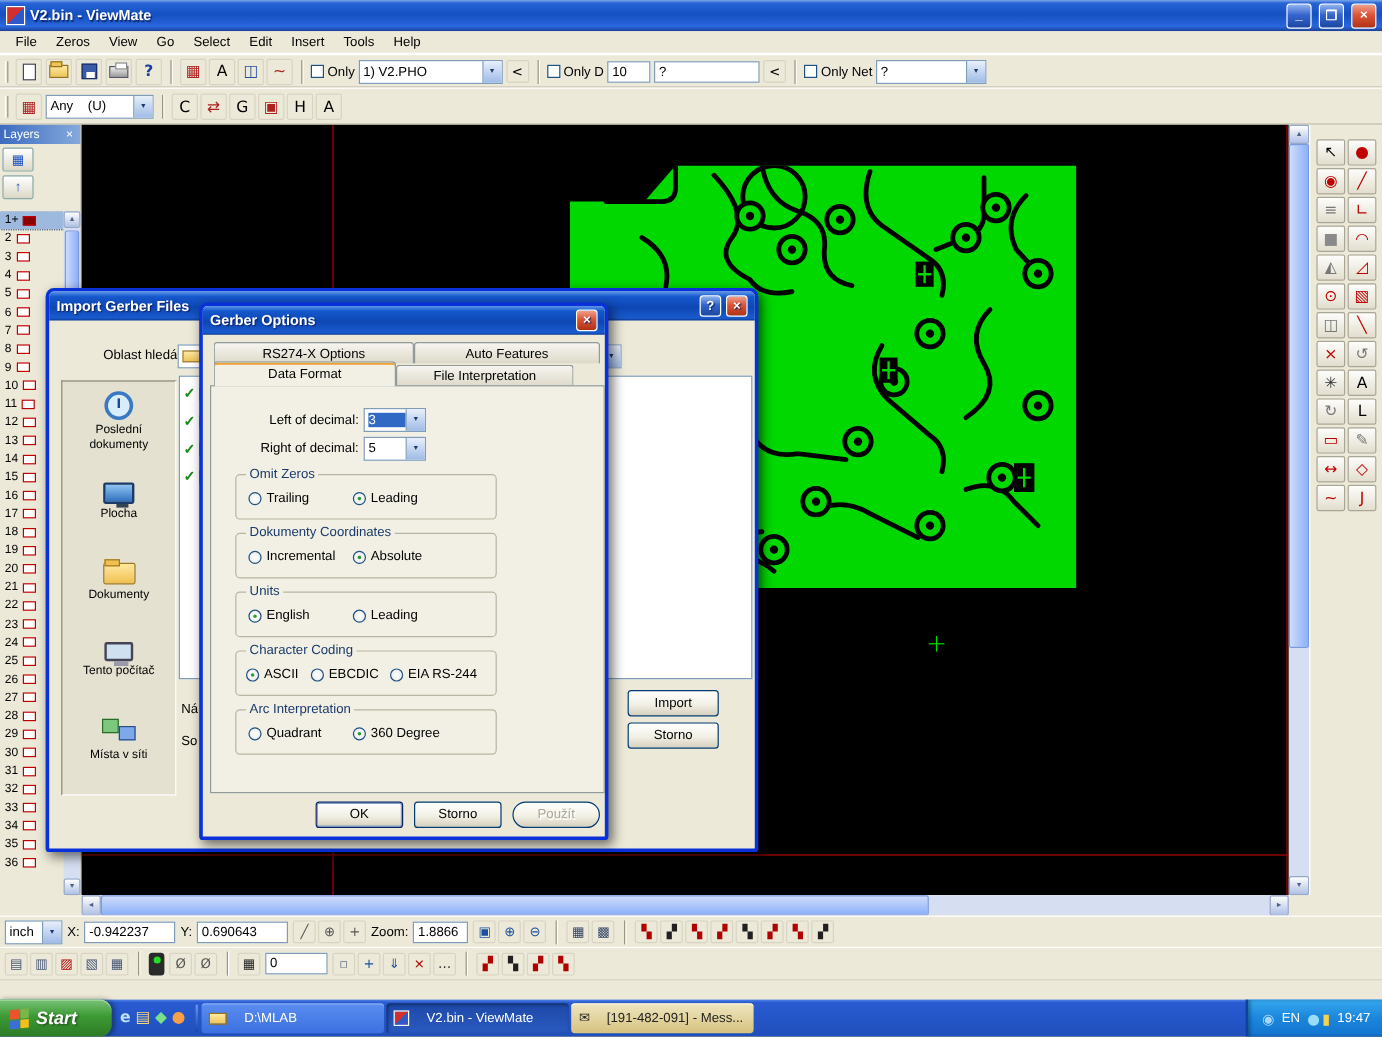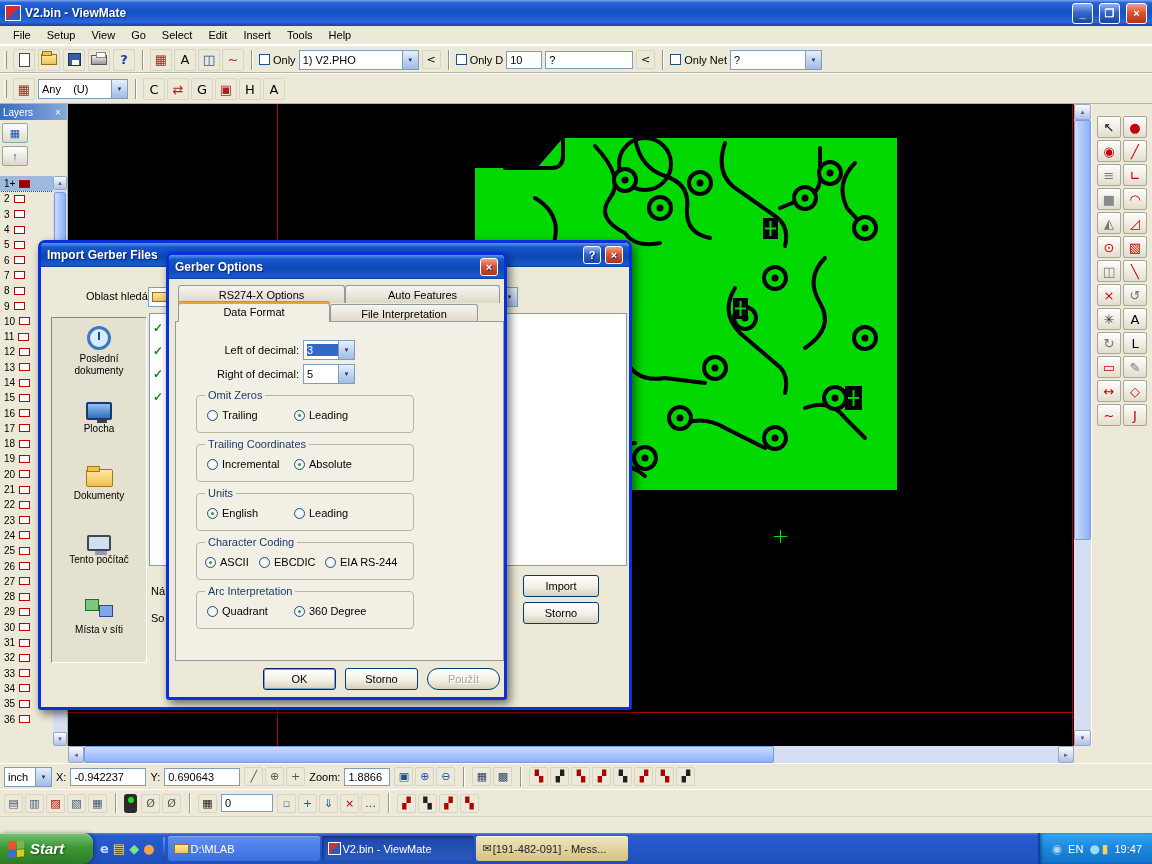--- a/index.html
+++ b/index.html
@@ -175,21 +175,21 @@
     background:linear-gradient(180deg,#4f83e8 0%,#2a5ad0 8%,#2456c8 50%,#1f4fba 100%); }
   .start-btn { flex:0 0 93px; border-radius:0 10px 10px 0; display:flex; align-items:center; gap:6px; padding:0 10px 0 8px;
     background:linear-gradient(180deg,#79c279 0%,#3c9a33 45%,#2d7a26 100%); color:#fff;
     font:bold italic 15px "Liberation Sans",sans-serif; text-shadow:1px 1px 2px #1a4a14; box-shadow:inset 0 1px 0 #a8dca0, 2px 0 4px rgba(0,0,0,.35); }
   .xp-flag { width:16px; height:16px; display:grid; grid-template:1fr 1fr / 1fr 1fr; gap:1px; transform:skewY(-6deg); }
   .xp-flag span:nth-child(1){background:#e8552c;} .xp-flag span:nth-child(2){background:#7ab648;}
   .xp-flag span:nth-child(3){background:#3a6fd8;} .xp-flag span:nth-child(4){background:#f0c020;}
   .quick-launch { display:flex; align-items:center; gap:4px; padding:0 7px; }
   .ql-glyph { font-size:13px; font-weight:bold; font-family:"DejaVu Sans",sans-serif; }
   .tb-divider { width:2px; margin:4px 2px; border-radius:1px; background:linear-gradient(#6a96f2,#1a44a8); }
-  .task-btn { flex:0 0 152px; margin:3px 1px; border-radius:3px; display:flex; align-items:center; gap:1px; padding:0 6px;
+  .task-btn { flex:0 0 152px; margin:3px 1px; border-radius:3px; display:flex; align-items:center; gap:14px; padding:0 6px;
     color:#fff; font-size:11px; white-space:nowrap; overflow:hidden;
     background:linear-gradient(180deg,#5c8ef0,#3a70e0); box-shadow:inset 0 1px 0 #8cb0f5; }
   .task-btn.active { background:linear-gradient(180deg,#1e48a8,#2a5ac0); box-shadow:inset 1px 1px 3px #102a60; }
   .task-btn.alert { background:linear-gradient(180deg,#efe6c0,#d6c27f); color:#222; box-shadow:inset 0 1px 0 #fbf6e0; }
   .mini-logo { width:13px; height:13px; border:1px solid #fff; background:linear-gradient(135deg,#d23030 0 50%,#3058c8 50% 100%); flex:0 0 auto; }
   .tray { margin-left:auto; display:flex; align-items:center; gap:6px; padding:0 10px 0 12px; color:#fff;
     background:linear-gradient(180deg,#35a8ee 0%,#1b86dc 50%,#1173ce 100%); border-left:2px solid #1040a0;
     box-shadow:inset 2px 0 3px rgba(0,0,0,.3); }
   .tray-glyph { font-size:12px; font-family:"DejaVu Sans",sans-serif; }
 </style>
@@ -202,21 +202,21 @@
     <span class="app-ico" data-name="app-icon"></span>
     <span class="title-text" data-name="window-title">V2.bin - ViewMate</span>
     <span class="win-btn" data-name="minimize-button">_</span>
     <span class="win-btn" data-name="restore-button">❐</span>
     <span class="win-btn close" data-name="close-button">×</span>
   </div>
 
   <div class="menubar" data-name="menu-bar">
 
   <span class="menu-item" data-name="menu-item">File</span>
-      <span class="menu-item" data-name="menu-item">Setup</span>
+      <span class="menu-item" data-name="menu-item">Zeros</span>
       <span class="menu-item" data-name="menu-item">View</span>
       <span class="menu-item" data-name="menu-item">Go</span>
       <span class="menu-item" data-name="menu-item">Select</span>
       <span class="menu-item" data-name="menu-item">Edit</span>
       <span class="menu-item" data-name="menu-item">Insert</span>
       <span class="menu-item" data-name="menu-item">Tools</span>
       <span class="menu-item" data-name="menu-item">Help</span>
     </div>
 
   <div class="toolbar toolbar1" data-name="main-toolbar">
@@ -961,21 +961,21 @@
         <span class="radio" data-name="radio-icon"></span>
           <span>Trailing</span>
       </span>
       <span class="option checked" style="left:97px;top:13px" data-name="omit-zeros-leading-radio">
         <span class="radio" data-name="radio-icon"></span>
           <span>Leading</span>
       </span>
     </div>
 
     <div class="groupbox" style="left:27px;top:189px;width:218px;height:38px;z-index:4" data-name="position-coordinates-group">
-      <span class="gb-label" data-name="position-coordinates-label">Trailing Coordinates</span>
+      <span class="gb-label" data-name="position-coordinates-label">Dokumenty Coordinates</span>
       <span class="option" style="left:10px;top:13px" data-name="position-incremental-radio">
         <span class="radio" data-name="radio-icon"></span>
           <span>Incremental</span>
       </span>
       <span class="option checked" style="left:97px;top:13px" data-name="position-absolute-radio">
         <span class="radio" data-name="radio-icon"></span>
           <span>Absolute</span>
       </span>
     </div>
 

